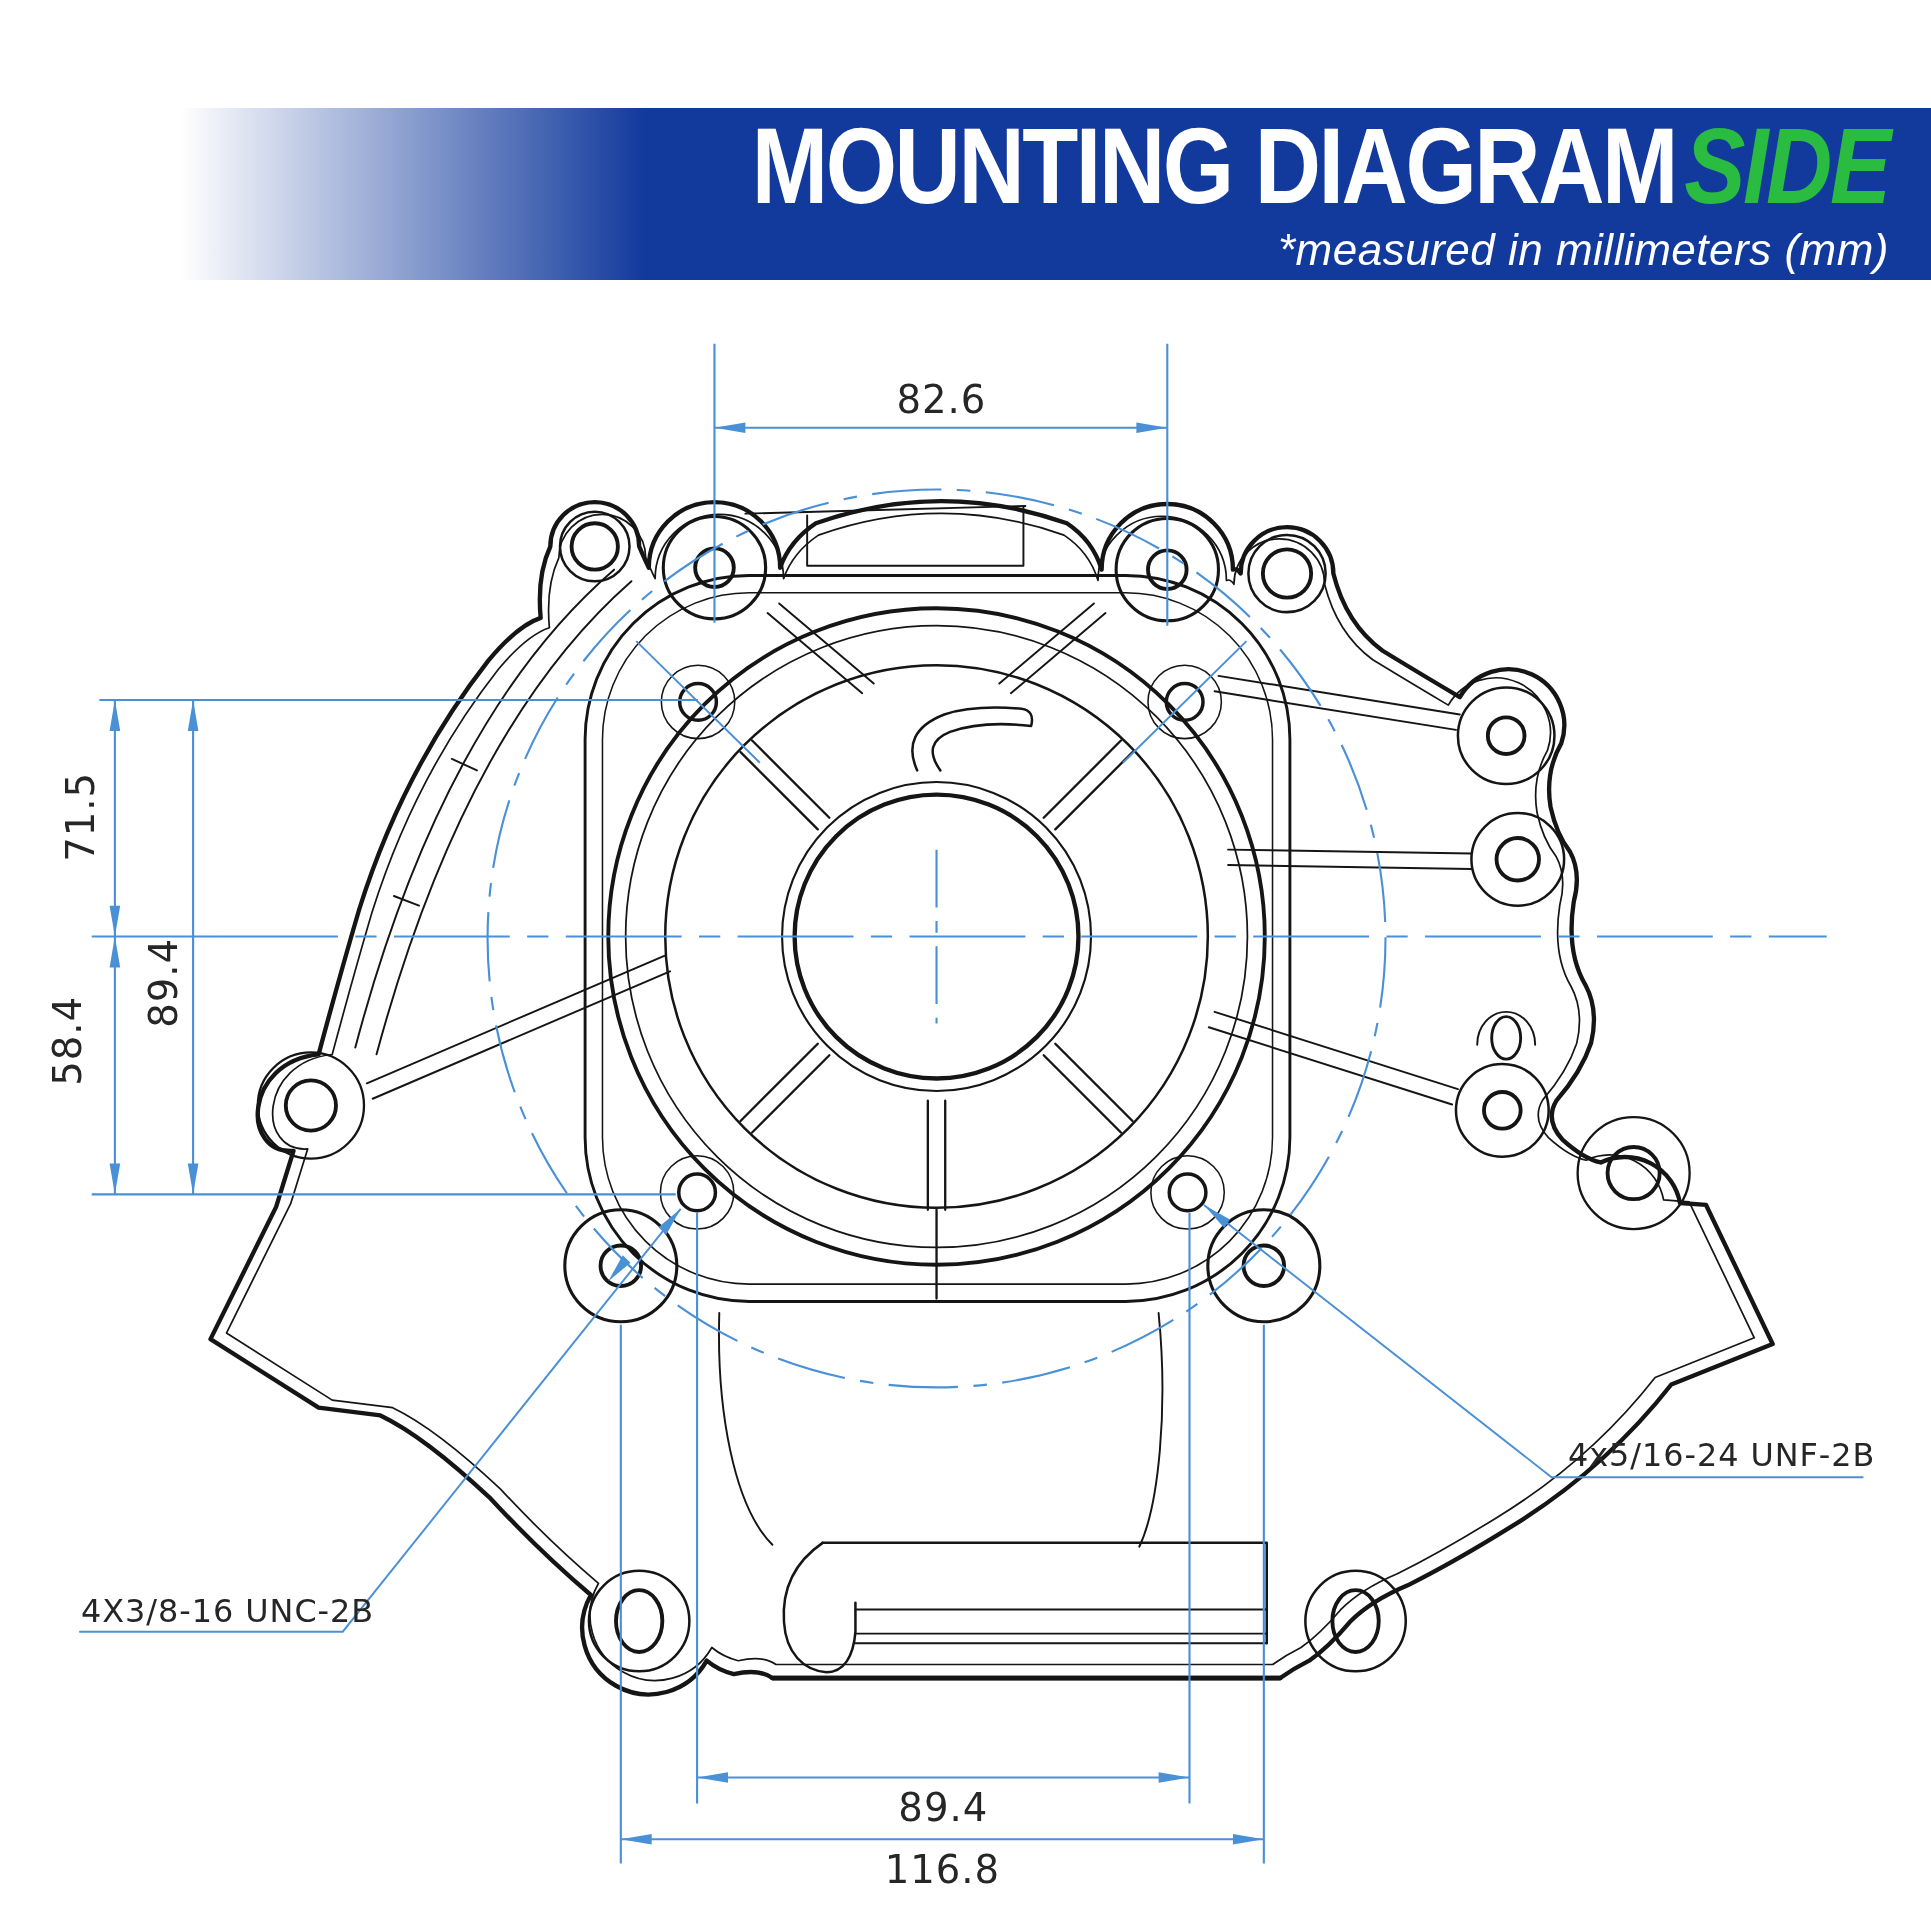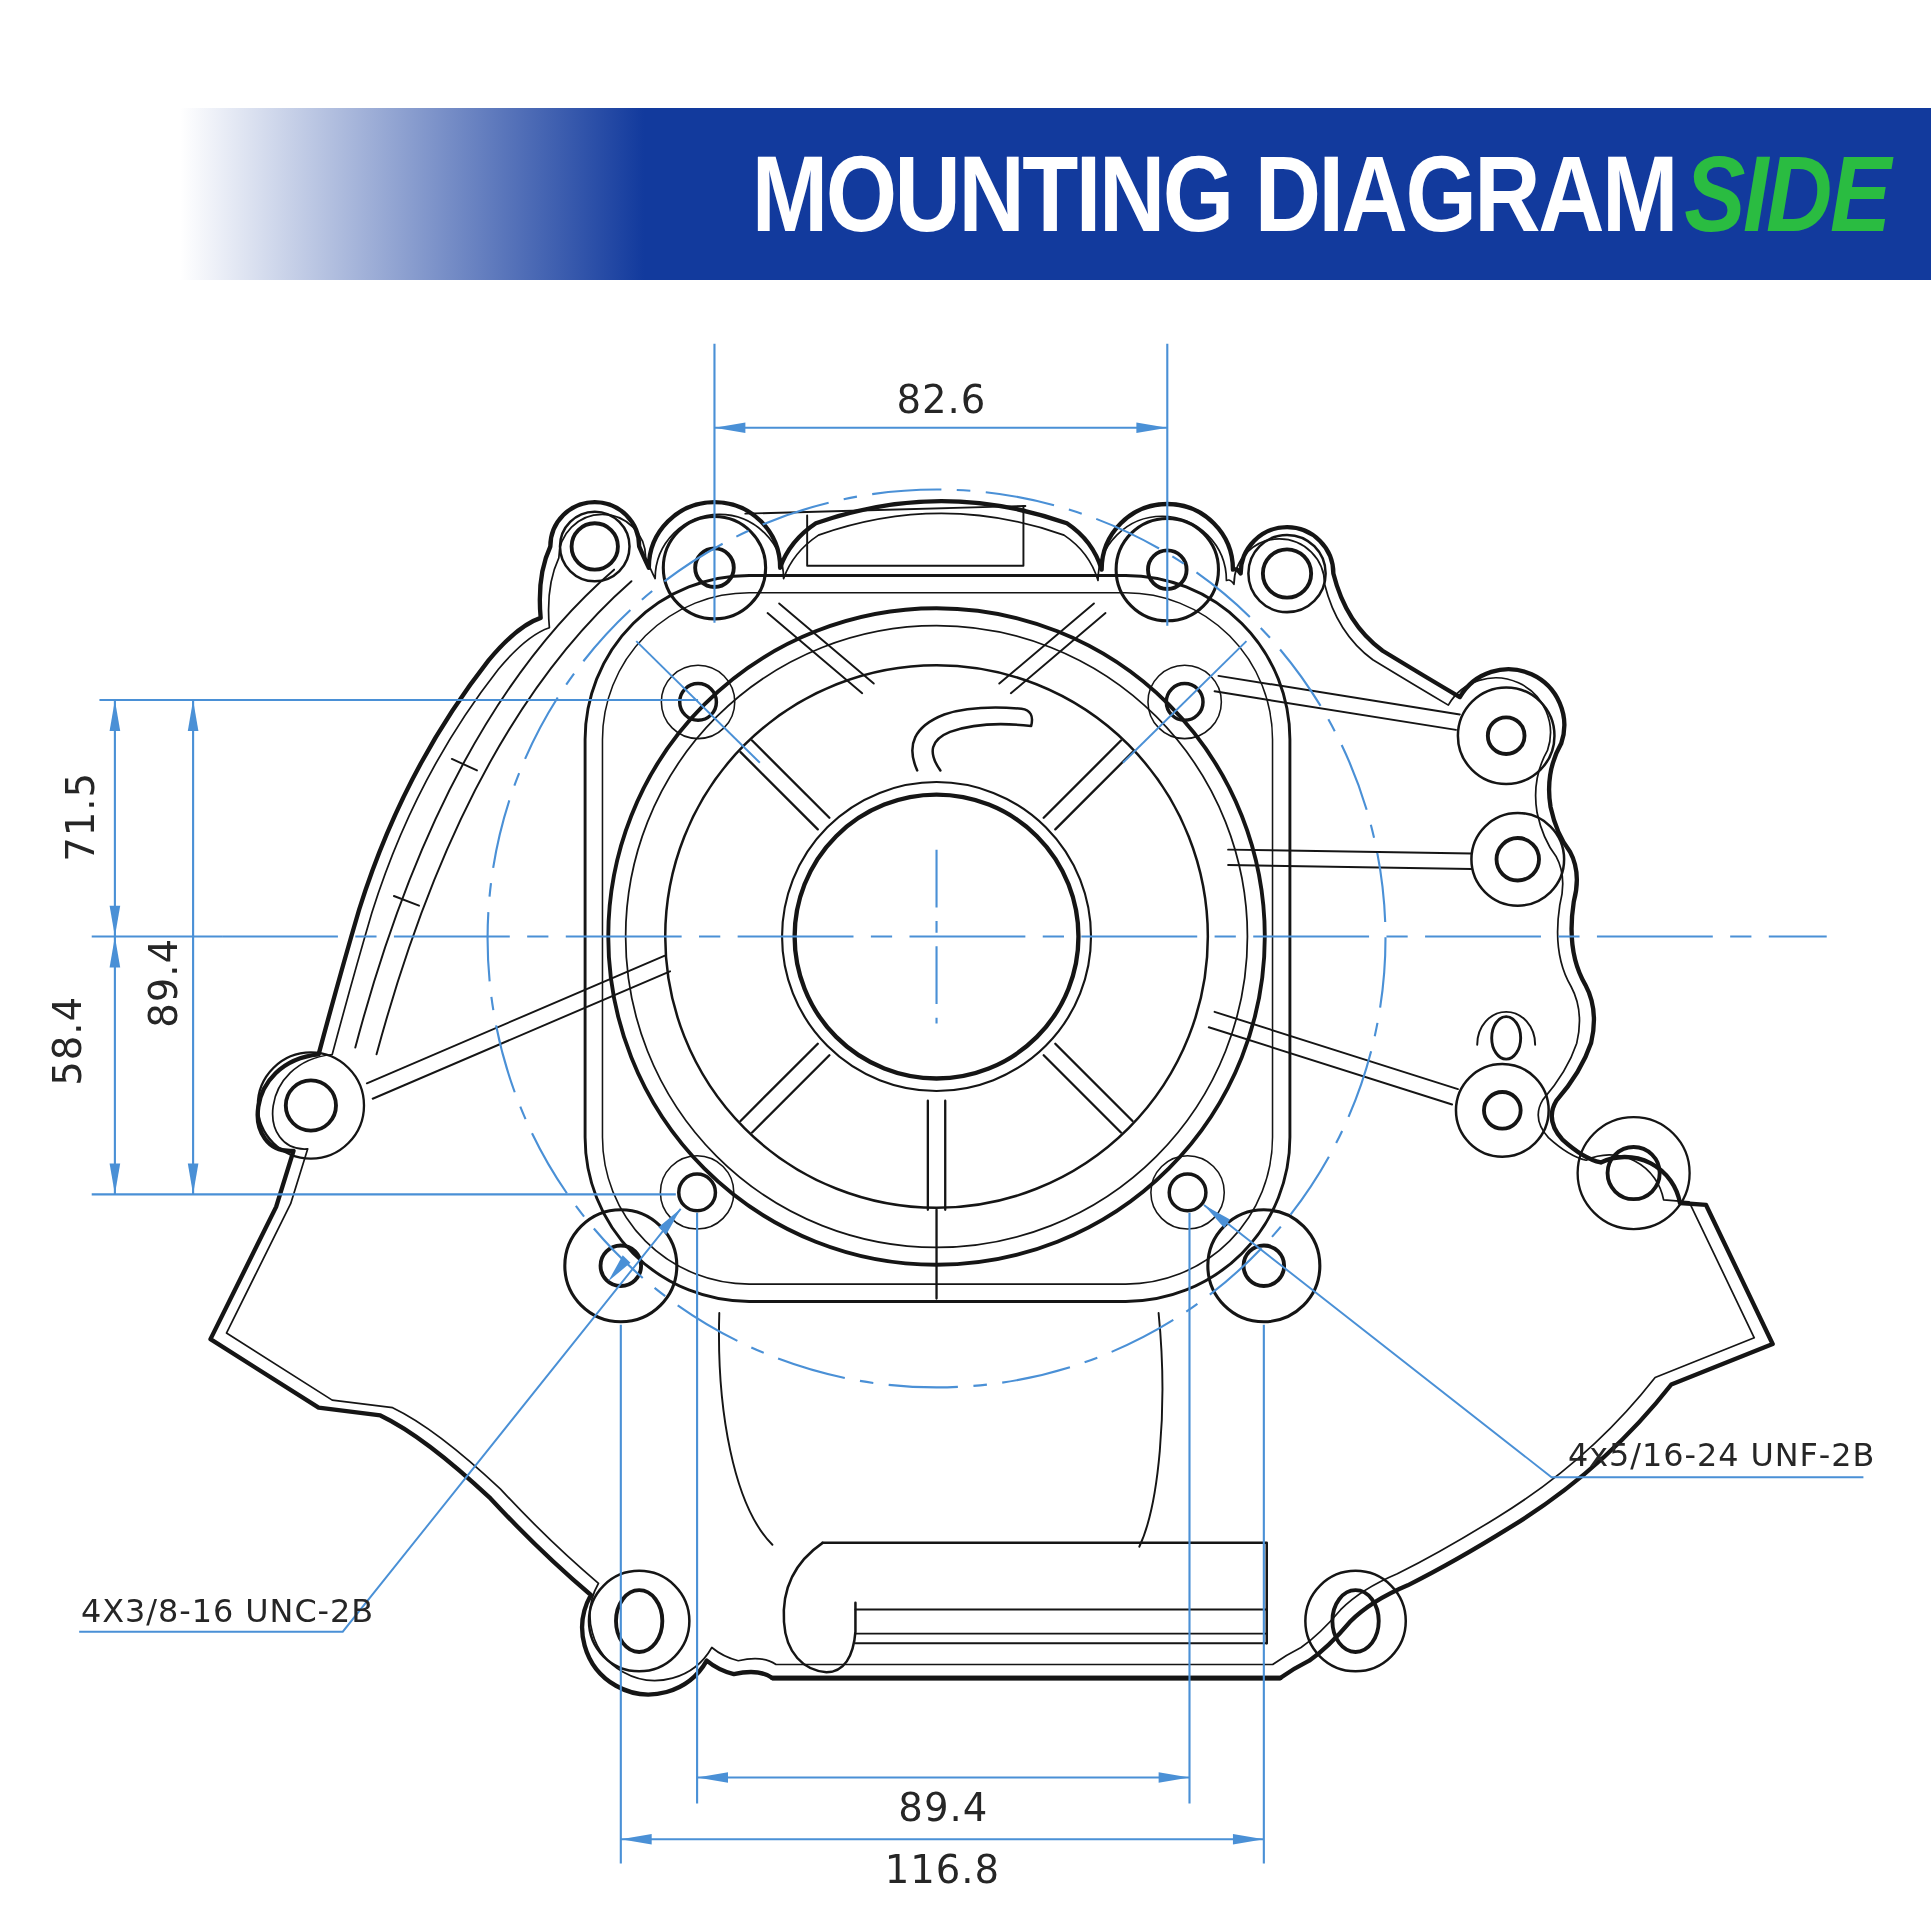--- a/index.html
+++ b/index.html
@@ -25,20 +25,21 @@
   .lbltxt{fill:#262626;font-family:"DejaVu Sans", sans-serif;font-size:33px;letter-spacing:1px;}
 </style>
 </head>
 <body>
 
 <div class="stage">
 
   <div class="banner">
     <div class="banner-inner">
       <h1><span>MOUNTING DIAGRAM</span><span class="accent" style="color:#2abc41">SIDE</span></h1>
+      <div class="subtitle">*measured in millimeters (mm)</div>
     </div>
   </div>
 
   <svg width="1931" height="1931" viewBox="0 0 2000 2000">
 
     <g class="blk">
 
       <path stroke-width="4.5" d="
         M 570 566
         A 46 46 0 1 1 662 566

